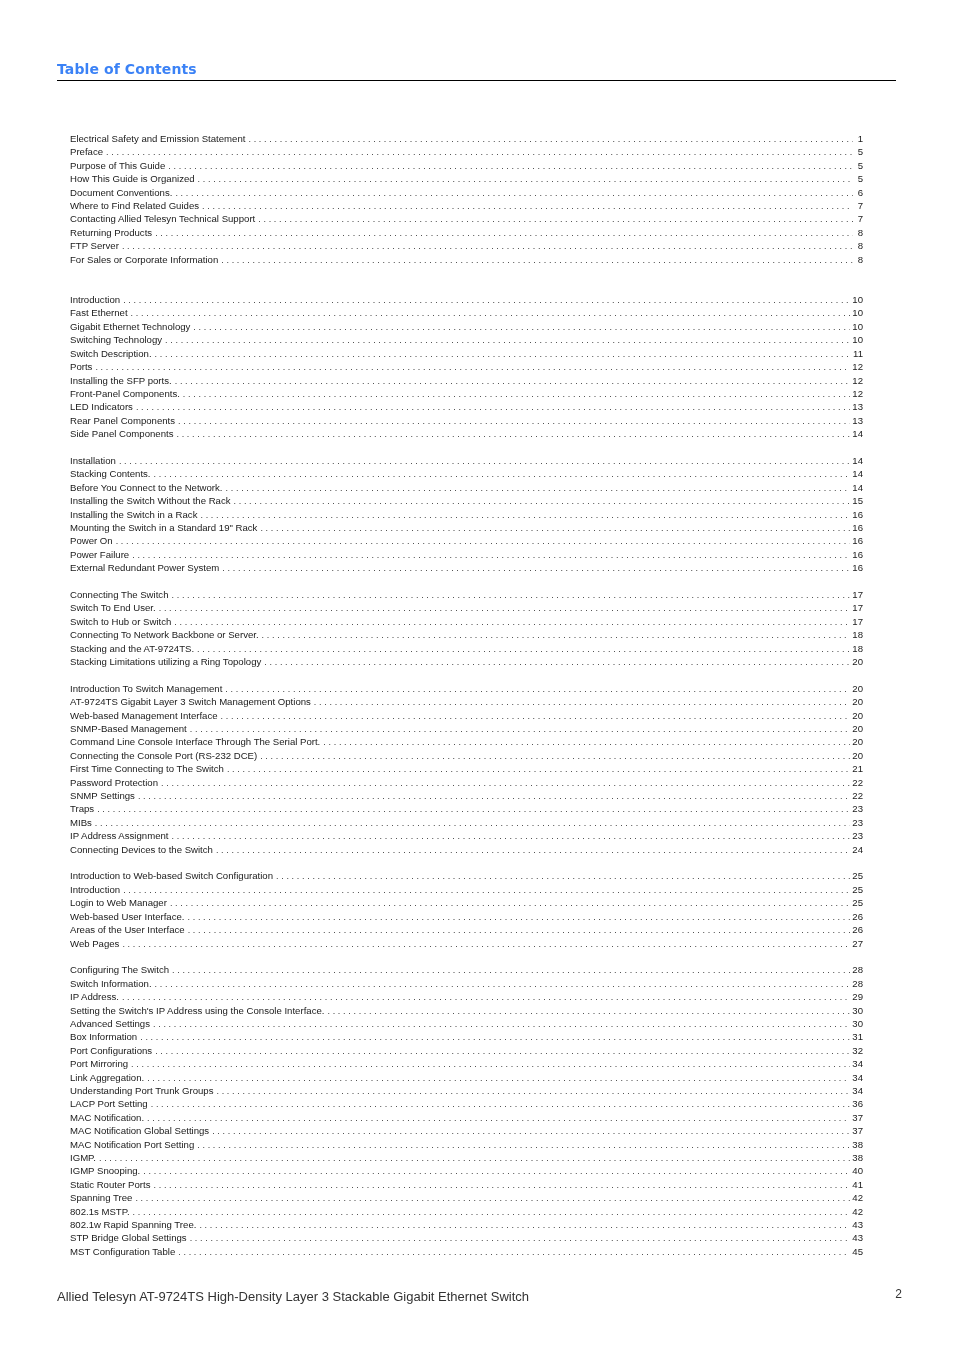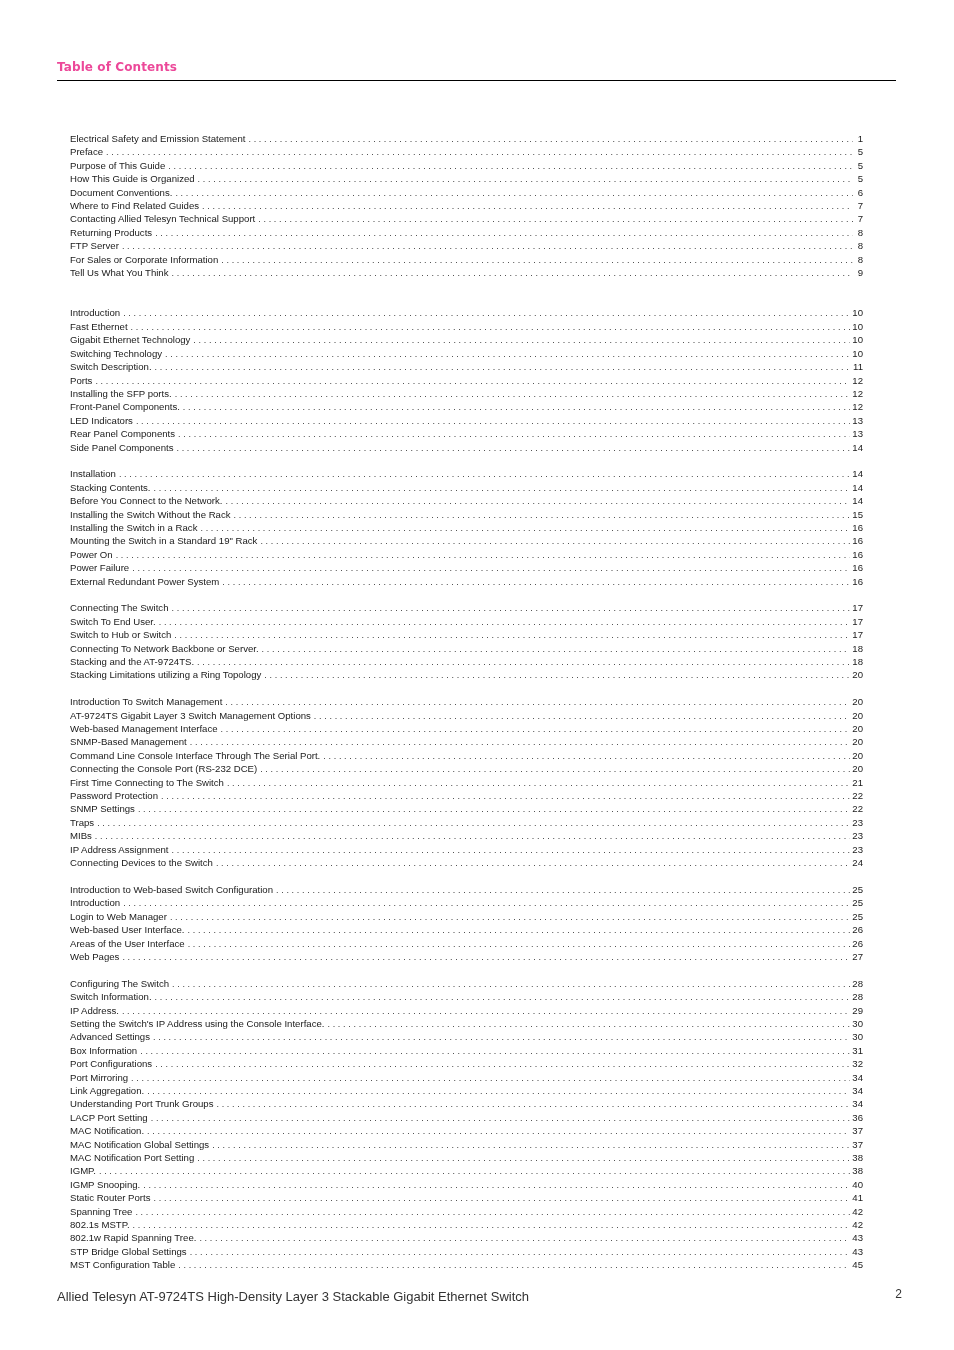--- a/index.html
+++ b/index.html
@@ -3,21 +3,21 @@
   <meta charset="utf-8">
   <style>
     html, body { margin: 0; padding: 0; background: #ffffff; }
     body {
       width: 954px; height: 1350px; position: relative; overflow: hidden;
       font-family: "Liberation Sans", sans-serif; color: #1a1a1a;
     }
     .page-title {
       position: absolute; left: 57px; top: 52px;
       font-family: "DejaVu Sans", sans-serif; font-weight: bold;
-      font-size: 12px; color: #ec4899; letter-spacing: 0.1px;
+      font-size: 14px; color: #3b82f6; letter-spacing: 0.1px;
     }
     .title-rule {
       position: absolute; left: 57px; top: 80px; width: 839px; height: 0;
       border-top: 1px solid #000;
     }
     .toc {
       position: absolute; left: 57px; top: 119px; width: 819px;
     }
     .toc-section { margin: 13px; padding: 0; }
     .toc-section + .toc-section { margin-top: 13.4px; }
@@ -96,25 +96,20 @@
       <div class="toc-row">
         <span class="toc-label">FTP Server</span>
         <span class="toc-leader"></span>
         <span class="toc-page">8</span>
       </div>
       <div class="toc-row">
         <span class="toc-label">For Sales or Corporate Information</span>
         <span class="toc-leader"></span>
         <span class="toc-page">8</span>
       </div>
-      <div class="toc-row">
-        <span class="toc-label">Tell Us What You Think</span>
-        <span class="toc-leader"></span>
-        <span class="toc-page">9</span>
-      </div>
     </div>
     <div class="toc-section">
       <div class="toc-row">
         <span class="toc-label">Introduction</span>
         <span class="toc-leader"></span>
         <span class="toc-page">10</span>
       </div>
       <div class="toc-row">
         <span class="toc-label">Fast Ethernet</span>
         <span class="toc-leader"></span>

